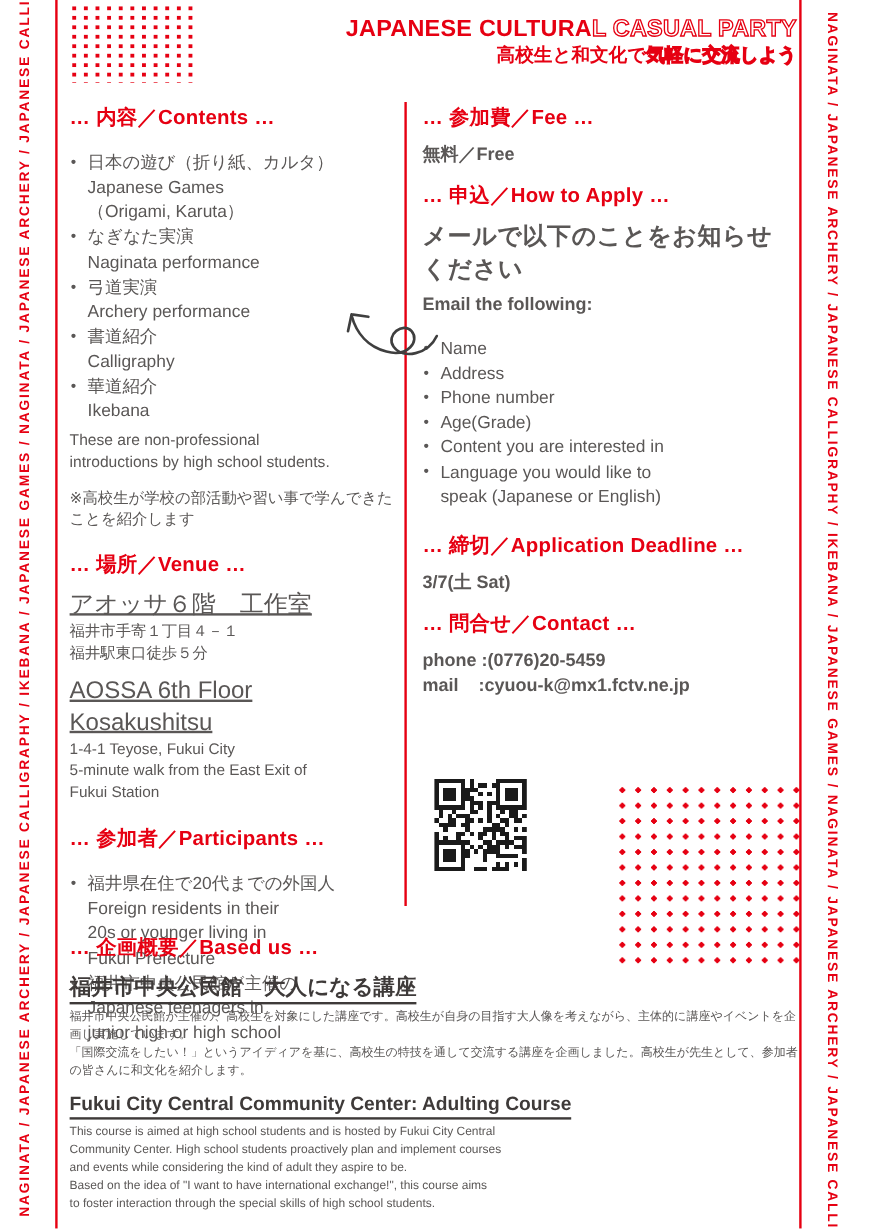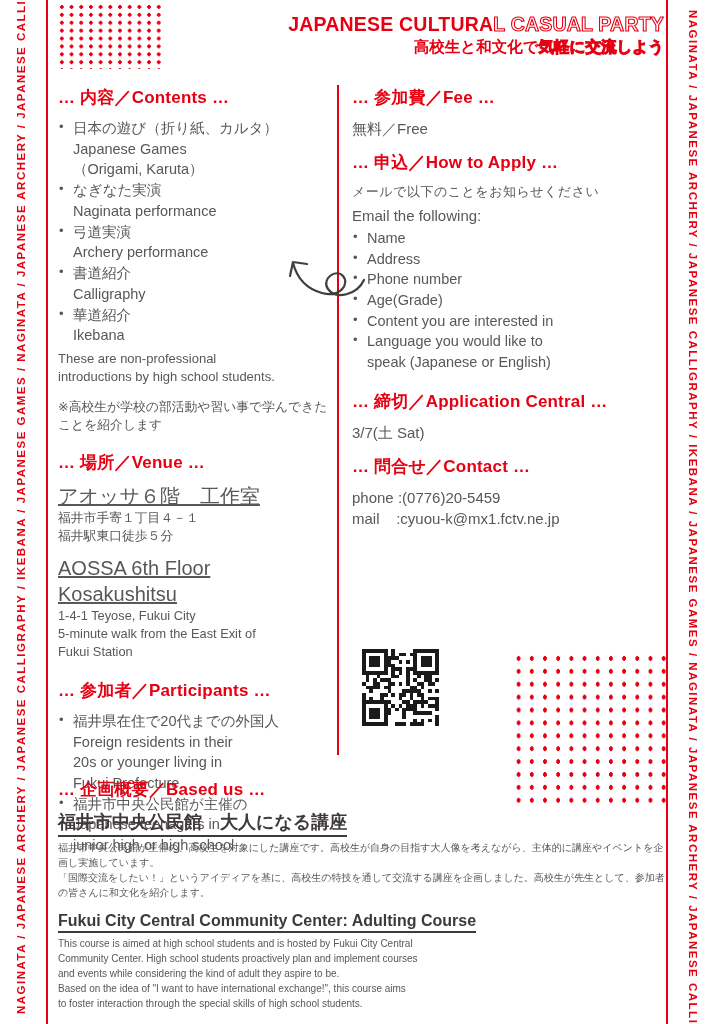--- a/index.html
+++ b/index.html
@@ -64,40 +64,40 @@
   .col-left{left:58px;width:272px;}
   .col-right{left:352px;width:306px;}
 
   .heading{
     font-size:17px;font-weight:800;color:var(--red);
     letter-spacing:.2px;margin:0 0 9px;
   }
   .col .heading{margin-top:0;}
   .heading.gap{margin-top:18px;}
 
-  .bullets{list-style:none;margin:2px 0 4px;}
+  .bullets{list-style:none;margin:17px 0 4px;}
   .bullets li{
     position:relative;padding-left:15px;
     font-size:14.5px;line-height:1.43;color:var(--ink);
   }
   .bullets li::before{
     content:"•";position:absolute;left:1px;top:0;
     font-size:13px;color:var(--ink);
   }
   .bullets li span{display:block;}
 
   .note{font-size:12.8px;line-height:1.38;color:var(--ink);}
   .note.jp-note{margin-top:12px;}
   .note.en-note{margin-top:2px;font-size:13px;}
 
   .venue-main{font-size:20px;line-height:1.3;color:var(--ink);margin-top:0;text-decoration:underline;}
   .venue-sub{font-size:12.8px;line-height:1.4;color:var(--ink);margin-bottom:10px;}
 
-  .body-line{font-size:15px;line-height:1.4;color:var(--ink);margin:0 0 2px;}
-  .intro-jp{font-size:13px;letter-spacing:.5px;margin-bottom:4px;}
+  .body-line{font-size:15px;line-height:1.4;color:var(--ink);margin:0 0 2px;font-weight:bold;}
+  .intro-jp{font-size:20px;letter-spacing:.5px;margin-bottom:4px;}
   .bullets.tight li{line-height:1.42;}
   .mb{margin-bottom:12px;}
 
   
   .qr{position:absolute;left:362px;top:649px;width:77px;height:77px;}
 
   
   .about{position:absolute;left:58px;top:778px;width:612px;}
   .about-title{
     width:fit-content;
@@ -210,21 +210,21 @@
         </li>
       <li>
           <span>Content you are interested in</span>
         </li>
       <li>
           <span class="ml">Language you would like to
 speak (Japanese or English)</span>
         </li>
     </ul>
 
-    <h2 class="heading gap">… 締切／Application Central …</h2>
+    <h2 class="heading gap">… 締切／Application Deadline …</h2>
     <p class="body-line mb">3/7(土 Sat)</p>
 
     <h2 class="heading">… 問合せ／Contact …</h2>
     <p class="body-line pre">phone :(0776)20-5459
 mail    :cyuou-k@mx1.fctv.ne.jp</p>
   </section>
 
   <div class="qr"><svg viewBox="0 0 21 21" shape-rendering="crispEdges" style="width:100%;height:100%">
         <g fill="#1a1a1a">
           <rect x="0" y="0" width="1" height="1"></rect>

